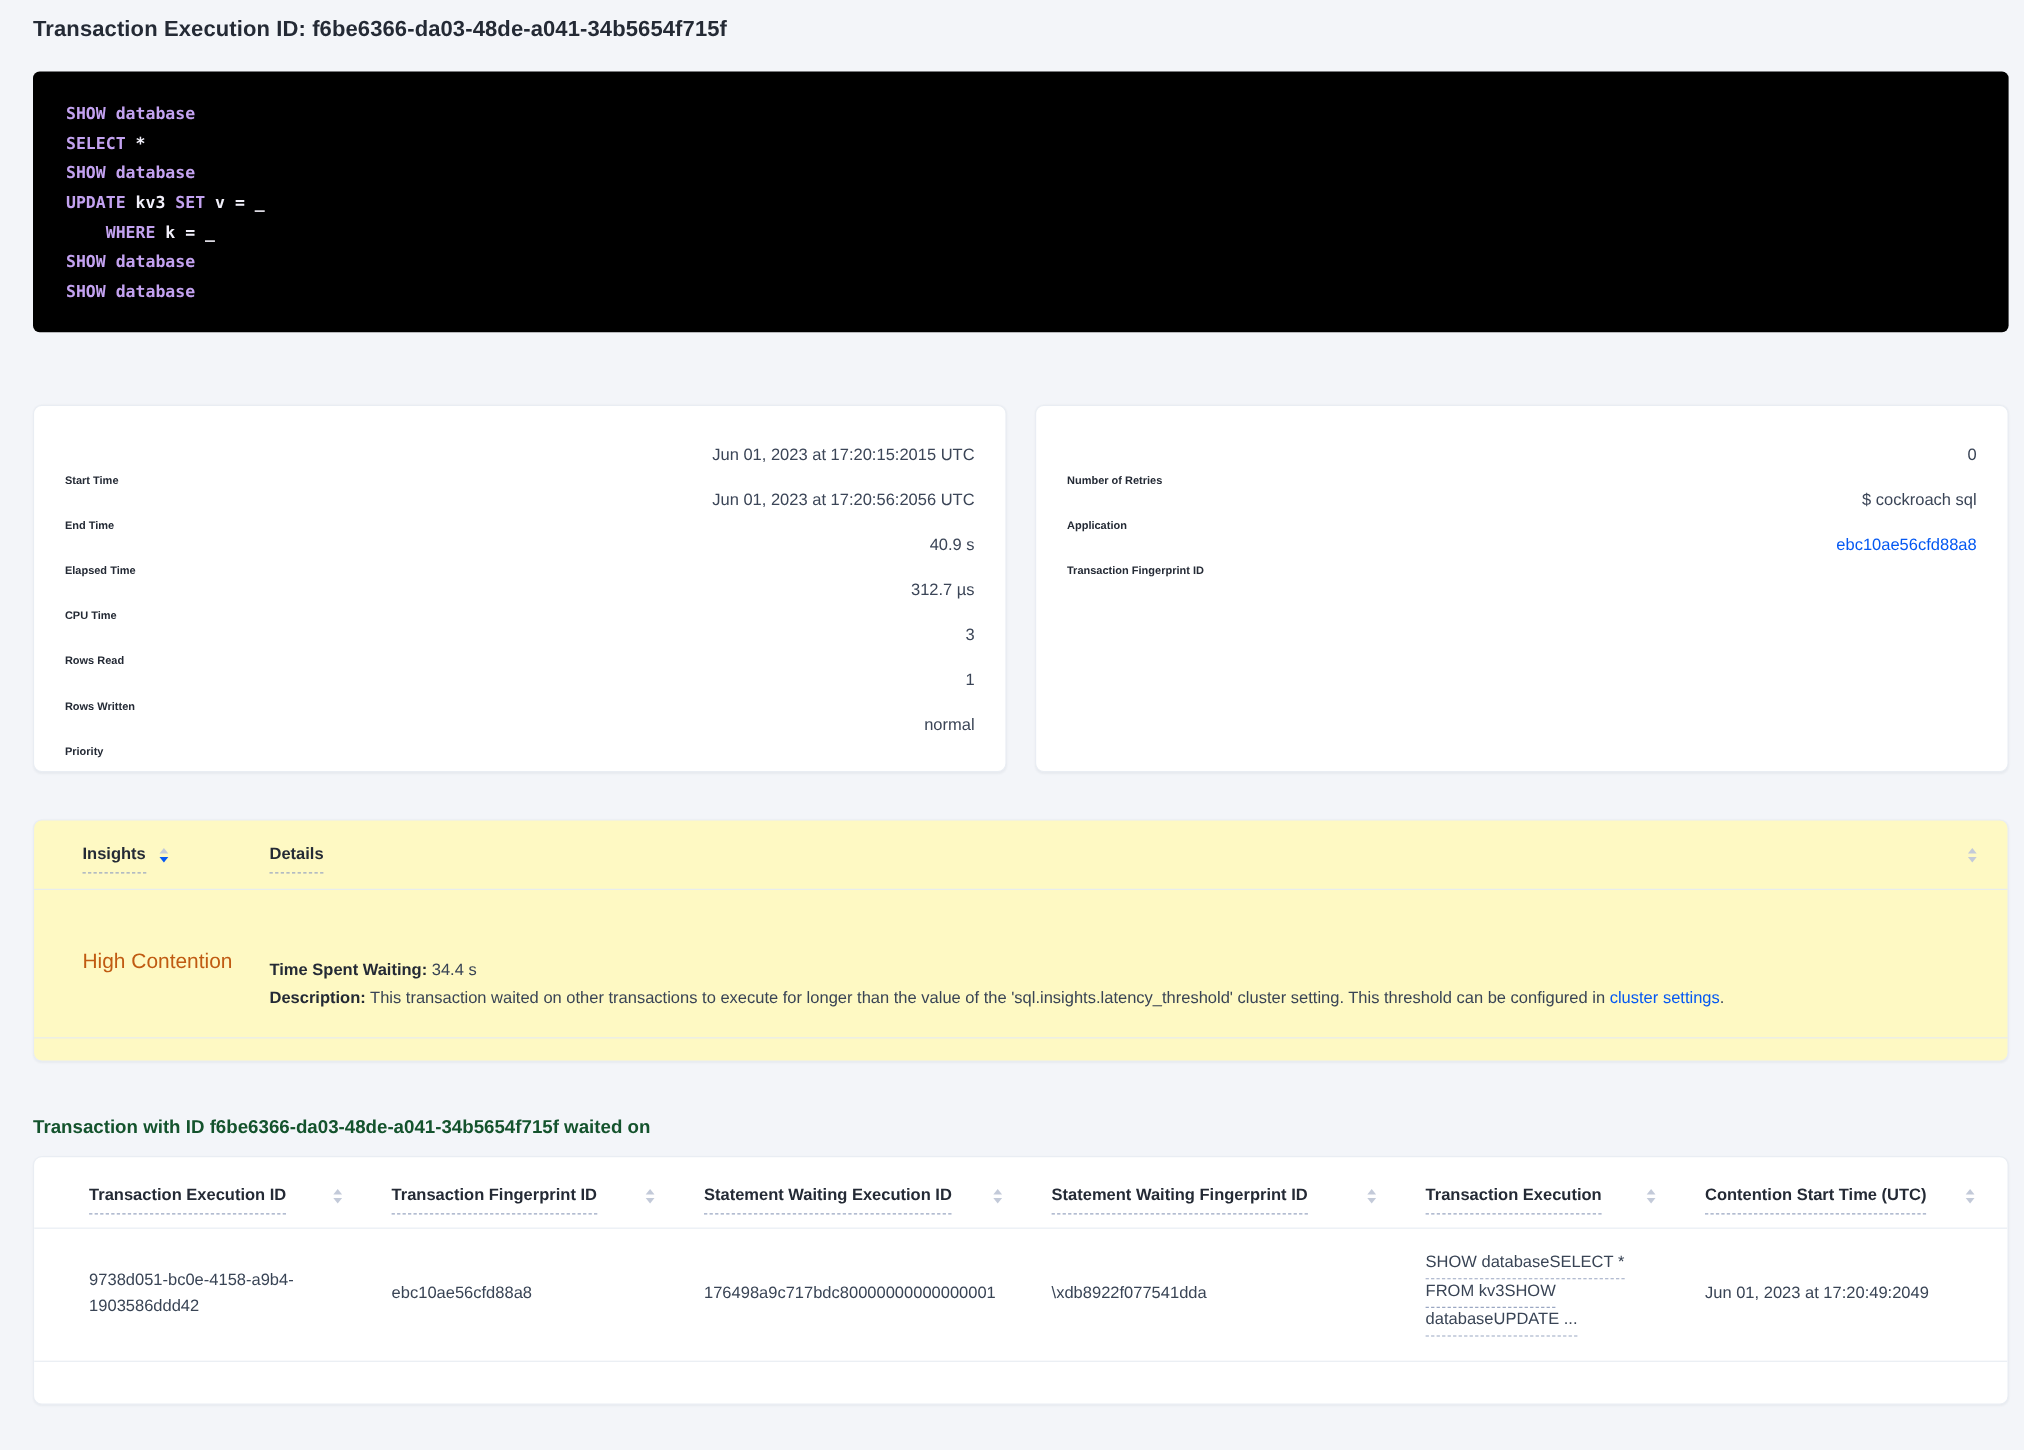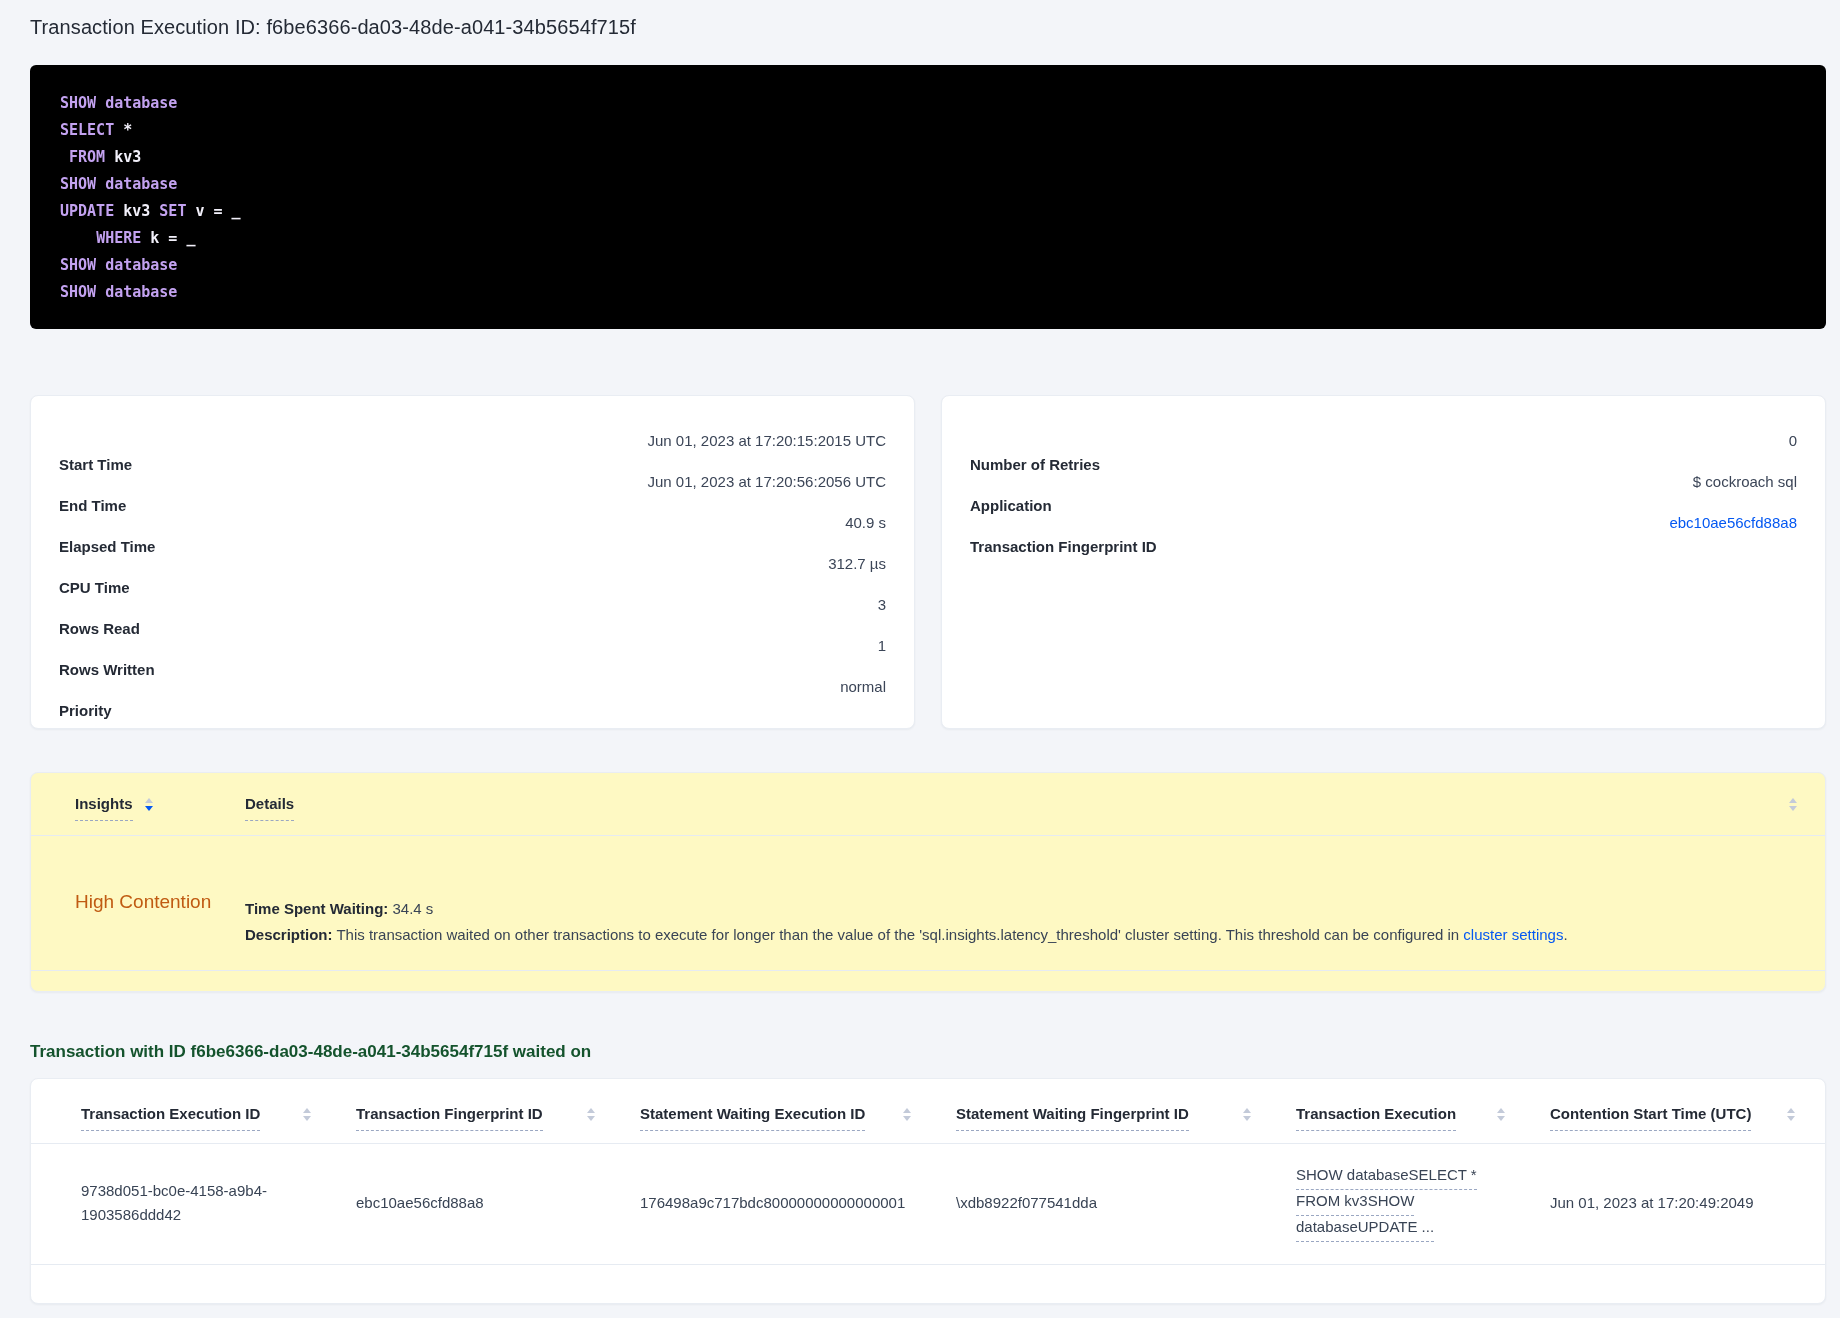--- a/index.html
+++ b/index.html
@@ -4,21 +4,21 @@
 <style>
   * { box-sizing: border-box; }
   html,body { margin:0; padding:0; }
   body {
     width:1840px; height:1318px; overflow:hidden; position:relative;
     background:#f3f5f9; color:#394455;
     font-family:"Liberation Sans", sans-serif;
   }
   
   .header { padding:16px 30px 0 30px; background:#f3f5f9; }
-  .page-title { font-size:20px; font-weight:400; color:#242a35; letter-spacing:.1px; }
+  .page-title { font-size:20px; font-weight:700; color:#242a35; letter-spacing:.1px; }
   .tabs { display:flex; margin-top:22px; border-bottom:2px solid #e2e7ee; padding-left:6px; }
   .tab {
     padding:11px 20px 12px 20px; font-size:15px; color:#394455; cursor:pointer;
     border-bottom:3px solid transparent; margin-bottom:-2px; margin-right:41px;
   }
   .tab.active { color:#0458f2; border-bottom-color:#0458f2; }
 
   
   .content { padding:0 14px 0 30px; }
 
@@ -34,21 +34,21 @@
   .code-line span.tx { color:#f2f0fa; }
 
   
   .cards { display:flex; gap:26px; margin-top:66px; }
   .card {
     flex:1; background:#ffffff; border:1px solid #e9edf3; border-radius:8px;
     box-shadow:0 1px 2px rgba(16,30,54,.05);
     padding:24px 28px; height:334px;
   }
   .srow { display:flex; justify-content:space-between; align-items:center; height:41px; }
-  .slabel { font-size:15px; font-weight:700; color:#242a35;margin-top:48px; }
+  .slabel { font-size:10px; font-weight:700; color:#242a35;margin-top:48px; }
   .svalue { font-size:15px; color:#3b4557; }
   .svalue.link { color:#0458f2; cursor:pointer; }
 
   
   .insights-card {
     margin-top:43px; background:#fef9c3; border:1px solid #e9edf3; border-radius:8px;
     box-shadow:0 1px 2px rgba(16,30,54,.05); padding-bottom:20px;
   }
   .ihead { display:flex; align-items:flex-start; padding:22px 28px 14px 44px; border-bottom:1px solid #e6ebf2; }
   .hlabel {
@@ -91,21 +91,20 @@
 
 <div class="header">
   <div class="page-title">Transaction Execution ID: f6be6366-da03-48de-a041-34b5654f715f</div>
 </div>
 
 <div class="content">
 
   <div class="codeblock">
     <div class="code-line"><span class="kw">SHOW</span><span class="tx"> </span><span class="kw">database</span></div>
     <div class="code-line"><span class="kw">SELECT</span><span class="tx"> *</span></div>
-    <div class="code-line"><span class="tx"> </span><span class="kw">FROM</span><span class="tx"> kv3</span></div>
     <div class="code-line"><span class="kw">SHOW</span><span class="tx"> </span><span class="kw">database</span></div>
     <div class="code-line"><span class="kw">UPDATE</span><span class="tx"> kv3 </span><span class="kw">SET</span><span class="tx"> v = _</span></div>
     <div class="code-line"><span class="tx">    </span><span class="kw">WHERE</span><span class="tx"> k = _</span></div>
     <div class="code-line"><span class="kw">SHOW</span><span class="tx"> </span><span class="kw">database</span></div>
     <div class="code-line"><span class="kw">SHOW</span><span class="tx"> </span><span class="kw">database</span></div>
   </div>
 
   <div class="cards">
     <div class="card">
       <div class="srow">

